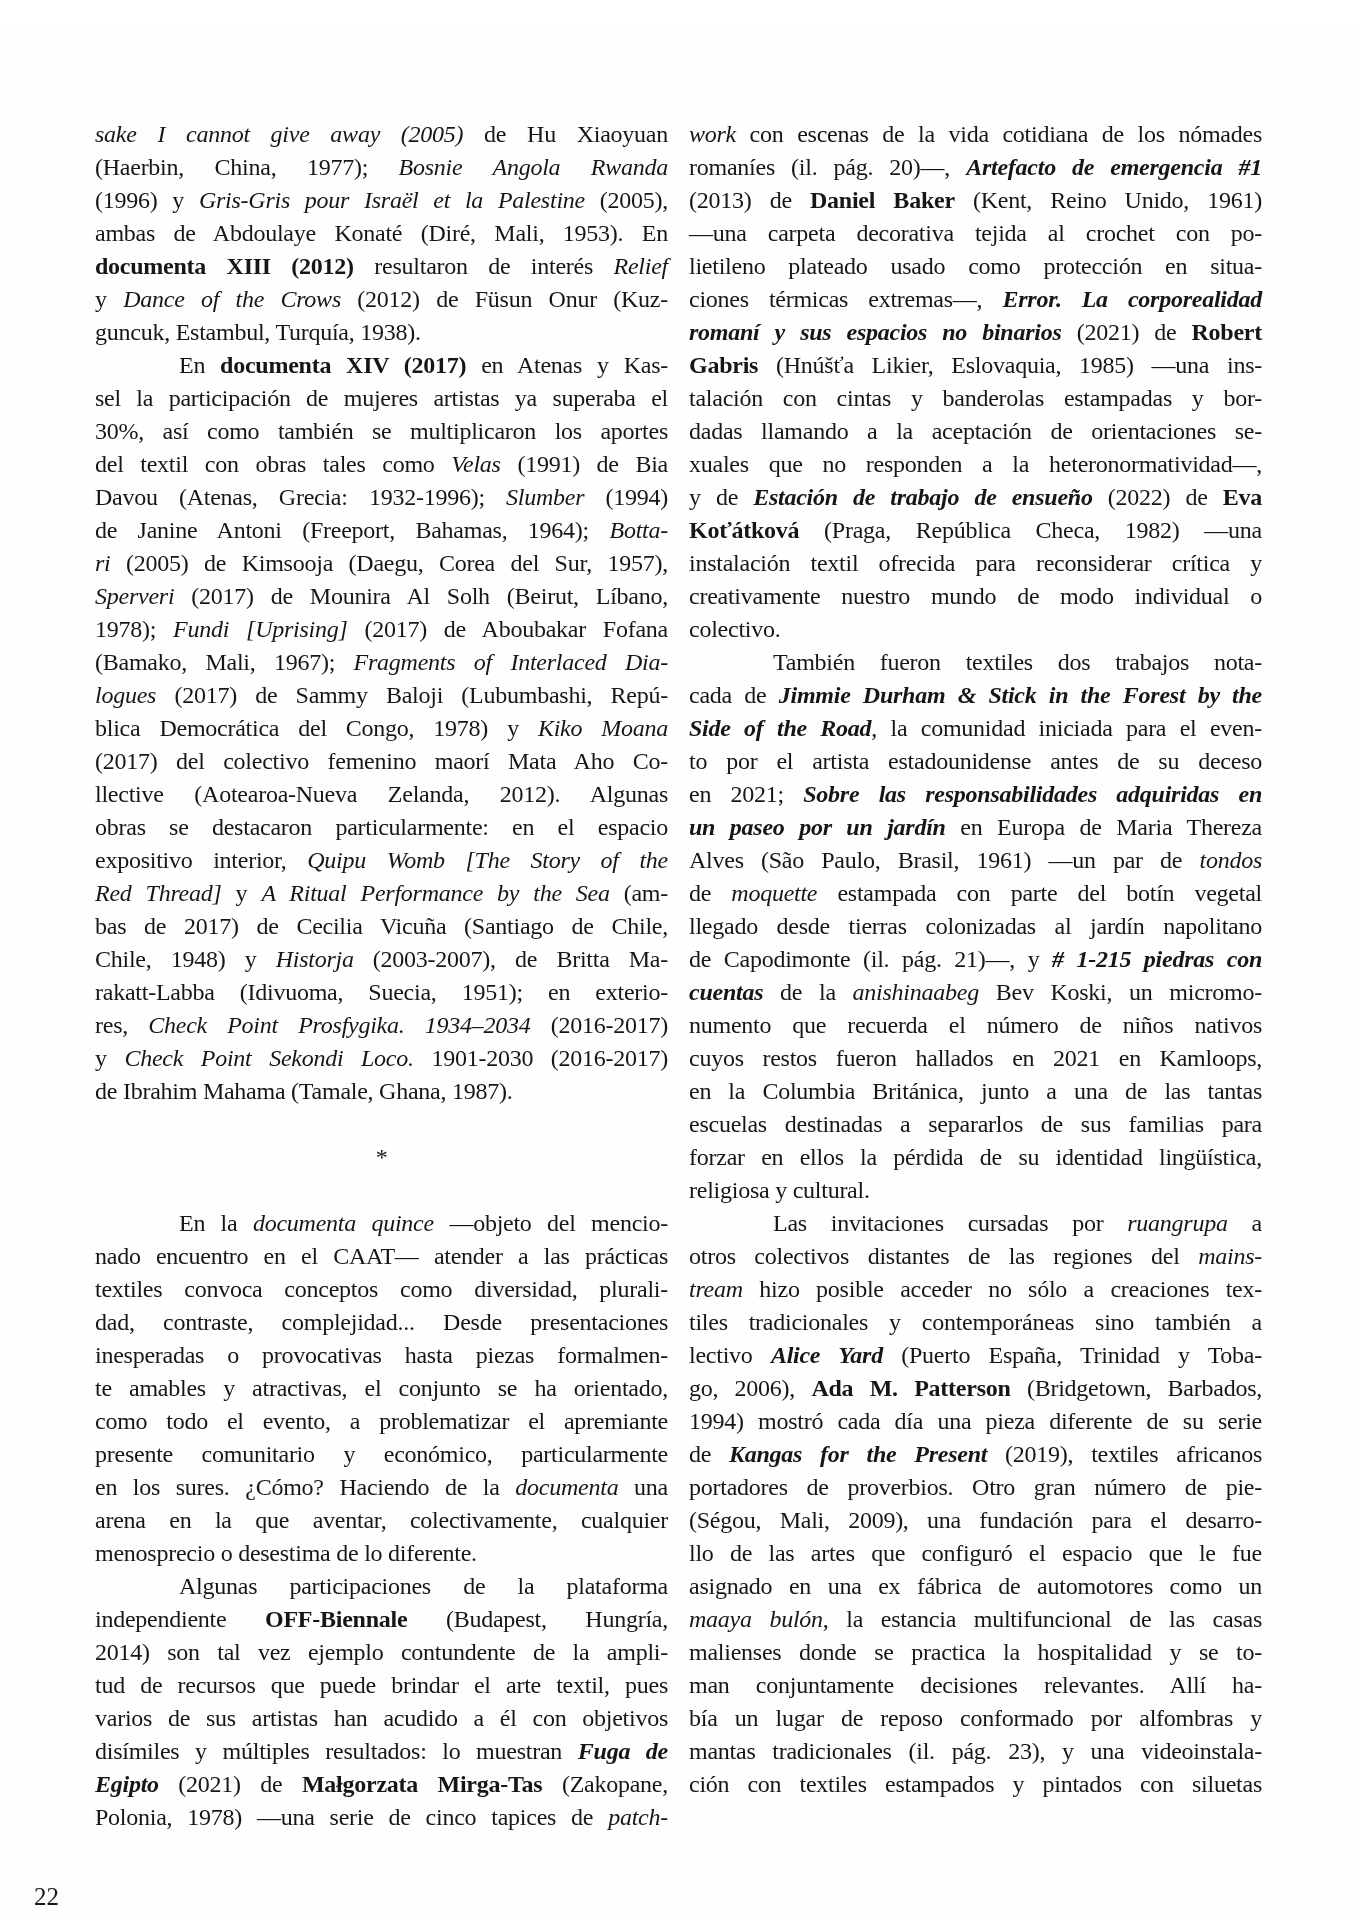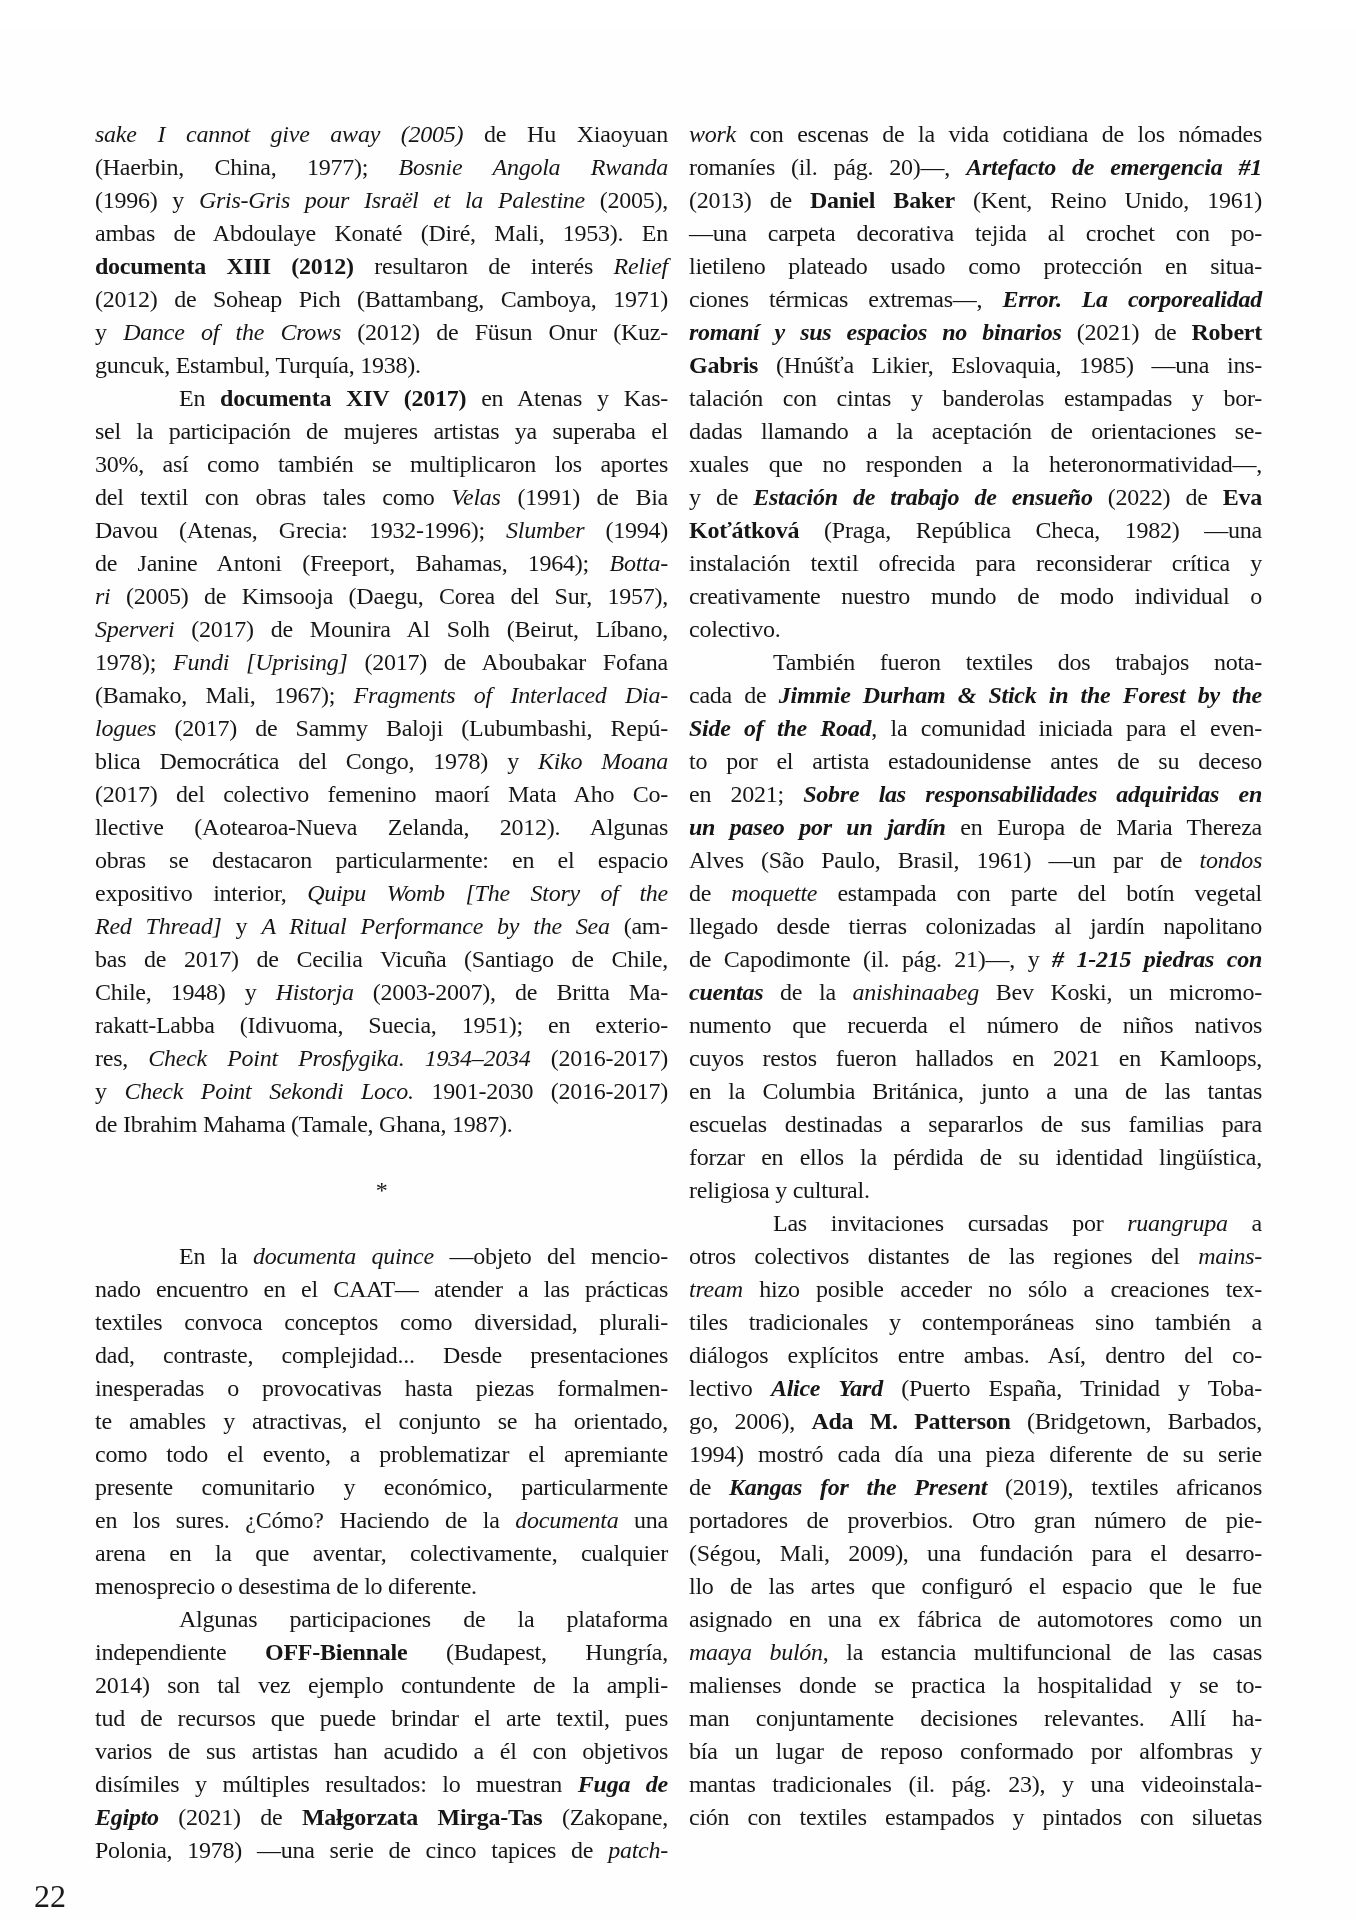--- a/index.html
+++ b/index.html
@@ -35,37 +35,36 @@
   .ln.center { text-align: center; text-align-last: center; }
   .ln.ind { text-indent: 84px; }
   .ln.blank { }
   .it  { font-style: italic; }
   .bd  { font-weight: bold; }
   .bdit{ font-weight: bold; font-style: italic; }
   .pagenum {
     position: absolute;
     left: 34px;
     top: 1852px;
-    font-size: 32px;
+    font-size: 25px;
     line-height: 33px;
     color: #1a1a1a;
   }
 </style>
 </head>
 <body>
 
 <div class="page">
   <div class="columns">
     <div class="col" id="col-left">
         <div class="ln"><span class="it">sake I cannot give away (2005)</span><span> de Hu Xiaoyuan</span></div>
         <div class="ln"><span>(Haerbin, China, 1977); </span><span class="it">Bosnie Angola Rwanda</span></div>
         <div class="ln"><span>(1996) y </span><span class="it">Gris-Gris pour Israël et la Palestine</span><span> (2005),</span></div>
         <div class="ln"><span>ambas de Abdoulaye Konaté (Diré, Mali, 1953). En</span></div>
         <div class="ln"><span class="bd">documenta XIII (2012)</span><span> resultaron de interés </span><span class="it">Relief</span></div>
-        <div class="ln"><span>(2012) de Soheap Pich (Battambang, Camboya, 1971)</span></div>
         <div class="ln"><span>y </span><span class="it">Dance of the Crows</span><span> (2012) de Füsun Onur (Kuz-</span></div>
         <div class="ln end"><span>guncuk, Estambul, Turquía, 1938).</span></div>
         <div class="ln ind"><span>En </span><span class="bd">documenta XIV (2017)</span><span> en Atenas y Kas-</span></div>
         <div class="ln"><span>sel la participación de mujeres artistas ya superaba el</span></div>
         <div class="ln"><span>30%, así como también se multiplicaron los aportes</span></div>
         <div class="ln"><span>del textil con obras tales como </span><span class="it">Velas</span><span> (1991) de Bia</span></div>
         <div class="ln"><span>Davou (Atenas, Grecia: 1932-1996); </span><span class="it">Slumber</span><span> (1994)</span></div>
         <div class="ln"><span>de Janine Antoni (Freeport, Bahamas, 1964); </span><span class="it">Botta-</span></div>
         <div class="ln"><span class="it">ri</span><span> (2005) de Kimsooja (Daegu, Corea del Sur, 1957),</span></div>
         <div class="ln"><span class="it">Sperveri</span><span> (2017) de Mounira Al Solh (Beirut, Líbano,</span></div>
@@ -138,21 +137,20 @@
         <div class="ln"><span>numento que recuerda el número de niños nativos</span></div>
         <div class="ln"><span>cuyos restos fueron hallados en 2021 en Kamloops,</span></div>
         <div class="ln"><span>en la Columbia Británica, junto a una de las tantas</span></div>
         <div class="ln"><span>escuelas destinadas a separarlos de sus familias para</span></div>
         <div class="ln"><span>forzar en ellos la pérdida de su identidad lingüística,</span></div>
         <div class="ln end"><span>religiosa y cultural.</span></div>
         <div class="ln ind"><span>Las invitaciones cursadas por </span><span class="it">ruangrupa</span><span> a</span></div>
         <div class="ln"><span>otros colectivos distantes de las regiones del </span><span class="it">mains-</span></div>
         <div class="ln"><span class="it">tream</span><span> hizo posible acceder no sólo a creaciones tex-</span></div>
         <div class="ln"><span>tiles tradicionales y contemporáneas sino también a</span></div>
-        <div class="ln"><span>diálogos explícitos entre ambas. Así, dentro del co-</span></div>
         <div class="ln"><span>lectivo </span><span class="bdit">Alice Yard</span><span> (Puerto España, Trinidad y Toba-</span></div>
         <div class="ln"><span>go, 2006), </span><span class="bd">Ada M. Patterson</span><span> (Bridgetown, Barbados,</span></div>
         <div class="ln"><span>1994) mostró cada día una pieza diferente de su serie</span></div>
         <div class="ln"><span>de </span><span class="bdit">Kangas for the Present</span><span> (2019), textiles africanos</span></div>
         <div class="ln"><span>portadores de proverbios. Otro gran número de pie-</span></div>
         <div class="ln"><span>(Ségou, Mali, 2009), una fundación para el desarro-</span></div>
         <div class="ln"><span>llo de las artes que configuró el espacio que le fue</span></div>
         <div class="ln"><span>asignado en una ex fábrica de automotores como un</span></div>
         <div class="ln"><span class="it">maaya bulón</span><span>, la estancia multifuncional de las casas</span></div>
         <div class="ln"><span>malienses donde se practica la hospitalidad y se to-</span></div>

